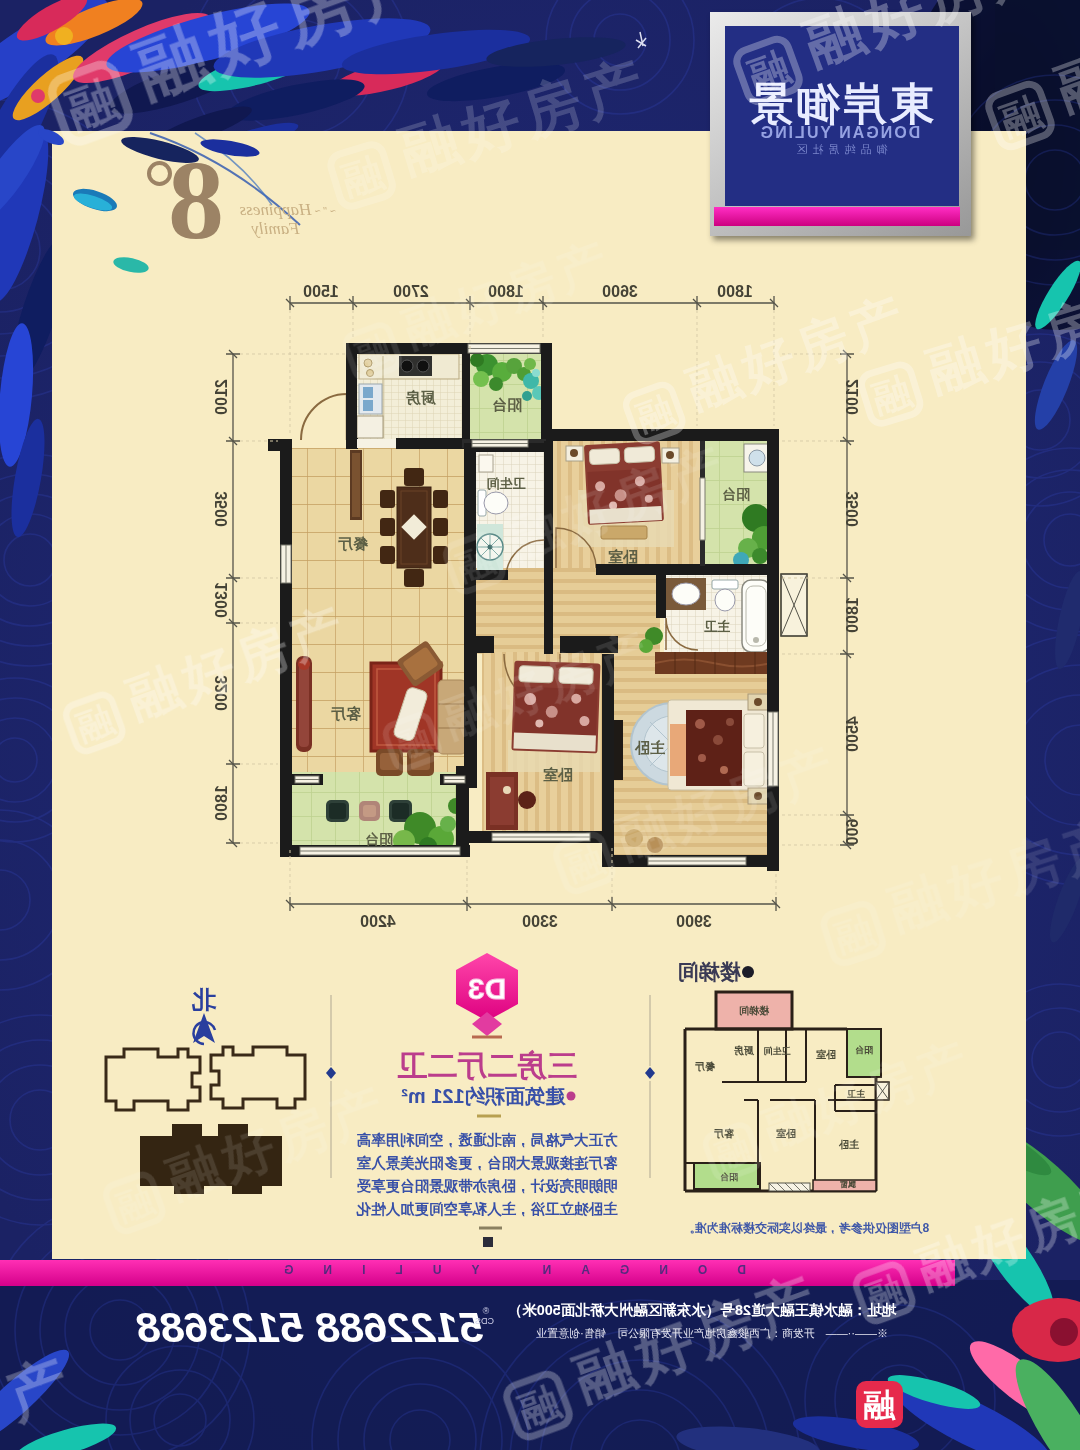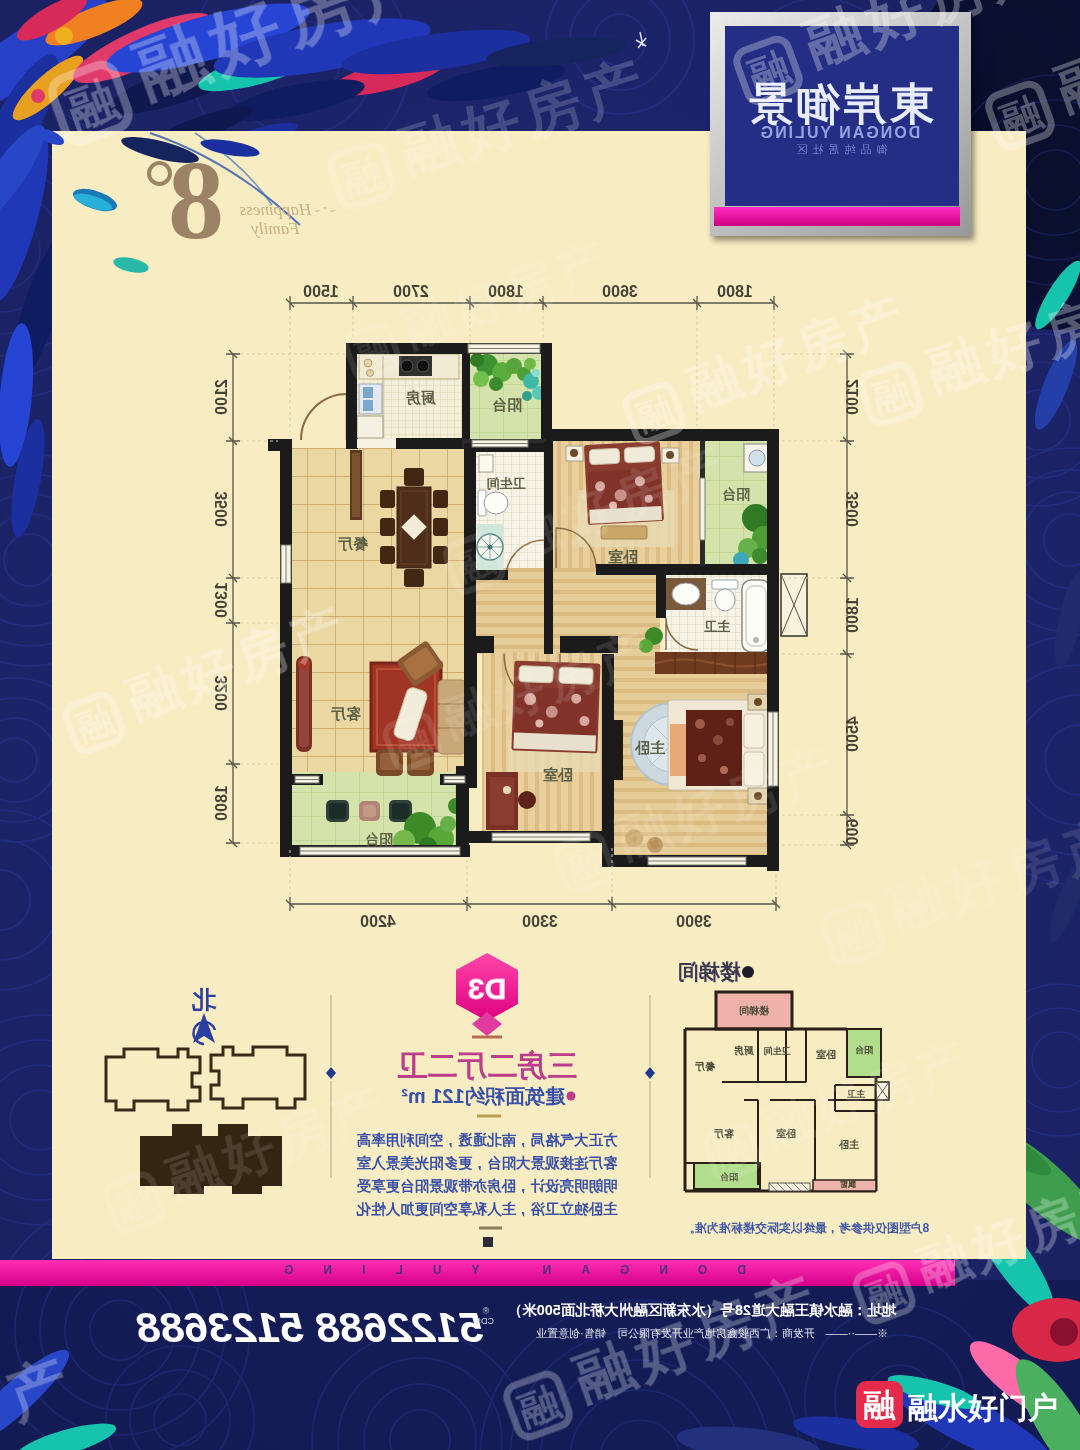--- a/index.html
+++ b/index.html
@@ -770,14 +770,13 @@
 </g>
 <g opacity="0.28">
 <use href="#wmu" transform="translate(500 1380) rotate(-20)"></use>
 <use href="#wmu" transform="translate(850 1270) rotate(-20) scale(0.9)"></use>
 <text x="8" y="1410" font-size="60" font-weight="bold" fill="#fff" transform="rotate(-20 38 1390)">产</text>
 </g>
 </svg>
 
 <div class="abs" style="left:856px;top:1381px;width:47px;height:47px;background:#e62a4c;border-radius:10px"></div>
 <div class="abs" style="left:861px;top:1387px;width:37px;height:36px;color:#ffffff;font-size:32px;font-weight:bold;text-align:center;line-height:36px">融</div>
-<div class="abs" style="left:908px;top:1388px;width:170px;color:#ffffff;font-size:30px;font-weight:bold;letter-spacing:0px;white-space:nowrap">融水好门户</div>
 
 </div>
 </body></html>

